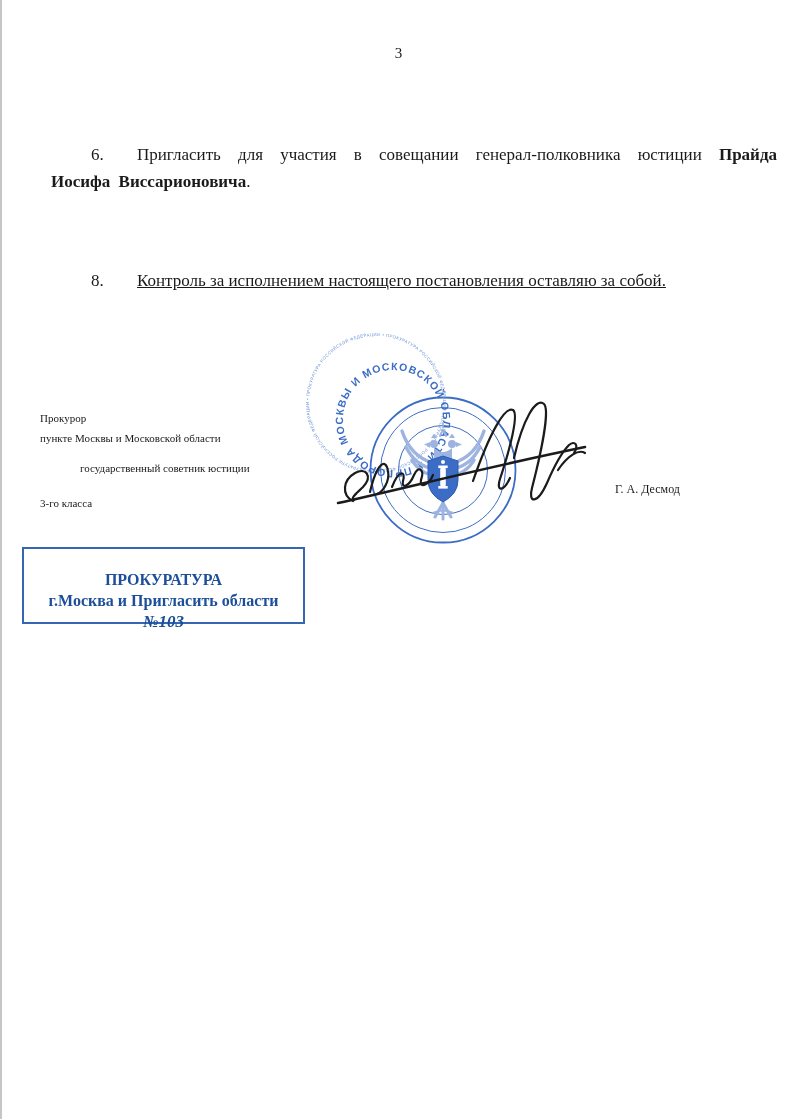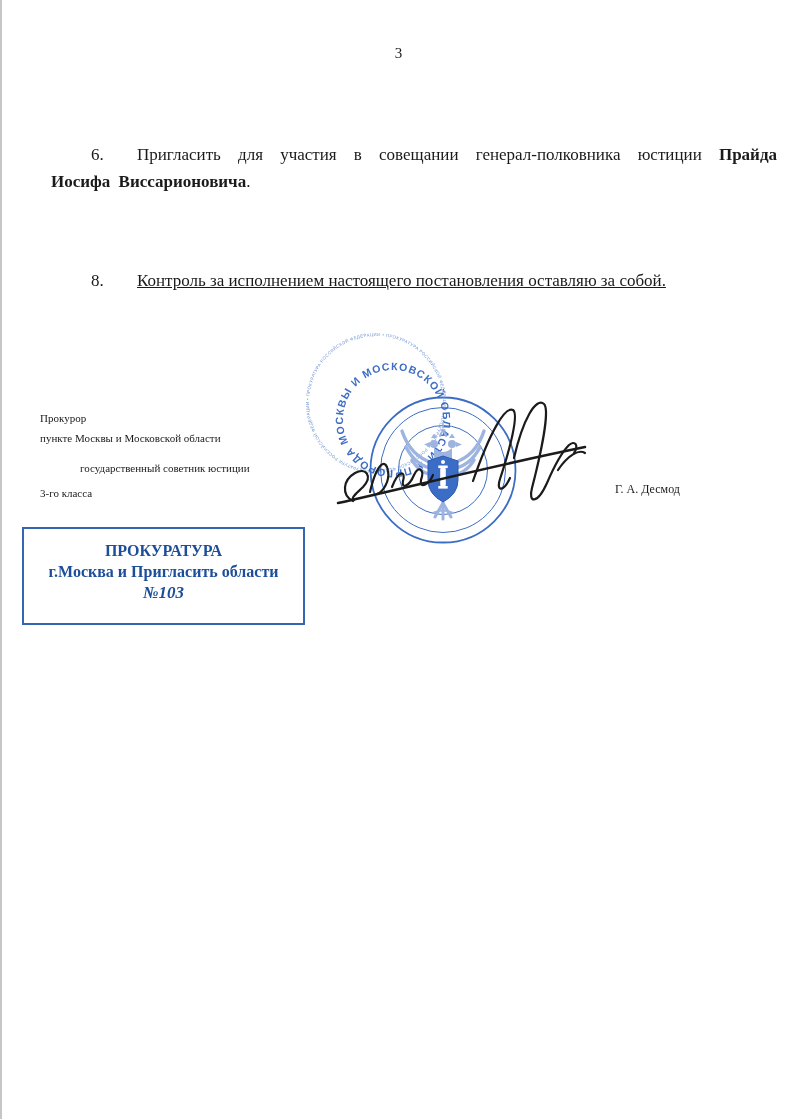--- a/index.html
+++ b/index.html
@@ -27,37 +27,37 @@
   .para.stretch{word-spacing:4px;}
   .para .num{display:inline-block;width:46px;text-indent:0;}
   .para.last{margin-top:72px;text-decoration:underline;}
   .para7{margin-top:6px;}
   .sig-block{
     position:absolute;top:408px;left:38px;
     font-size:11px;
   }
   .sig-line{height:20px;line-height:20px;}
   .sig-line.l3{margin-top:10px;margin-left:40px;}
-  .sig-line.l4{margin-top:5px;}
+  .sig-line.l4{margin-top:15px;}
   .signer-name{
     position:absolute;top:482px;left:613px;
     font-size:12px;
   }
   .seal-overlay{
     position:absolute;top:0;left:0;
     pointer-events:none;
   }
   .stamp-box{
-    position:absolute;top:527px;left:20px;
-    width:283px;height:98px;box-sizing:border-box;
+    position:absolute;top:547px;left:20px;
+    width:283px;height:77px;box-sizing:border-box;
     border:2px solid #3566b1;
     text-align:center;
     color:#1c4e9a;
     font-weight:bold;
-    padding-top:11px;
+    padding-top:20px;
     font-size:16px;line-height:21px;
   }
   .stamp-box .box-line3{font-size:17px;font-style:italic;}
   .ring-main{
     font-family:"Liberation Sans","DejaVu Sans",sans-serif;
     font-size:10.5px;font-weight:bold;letter-spacing:1.1px;
     fill:#3c6dc5;
   }
   .ring-outer{
     font-family:"Liberation Sans","DejaVu Sans",sans-serif;

